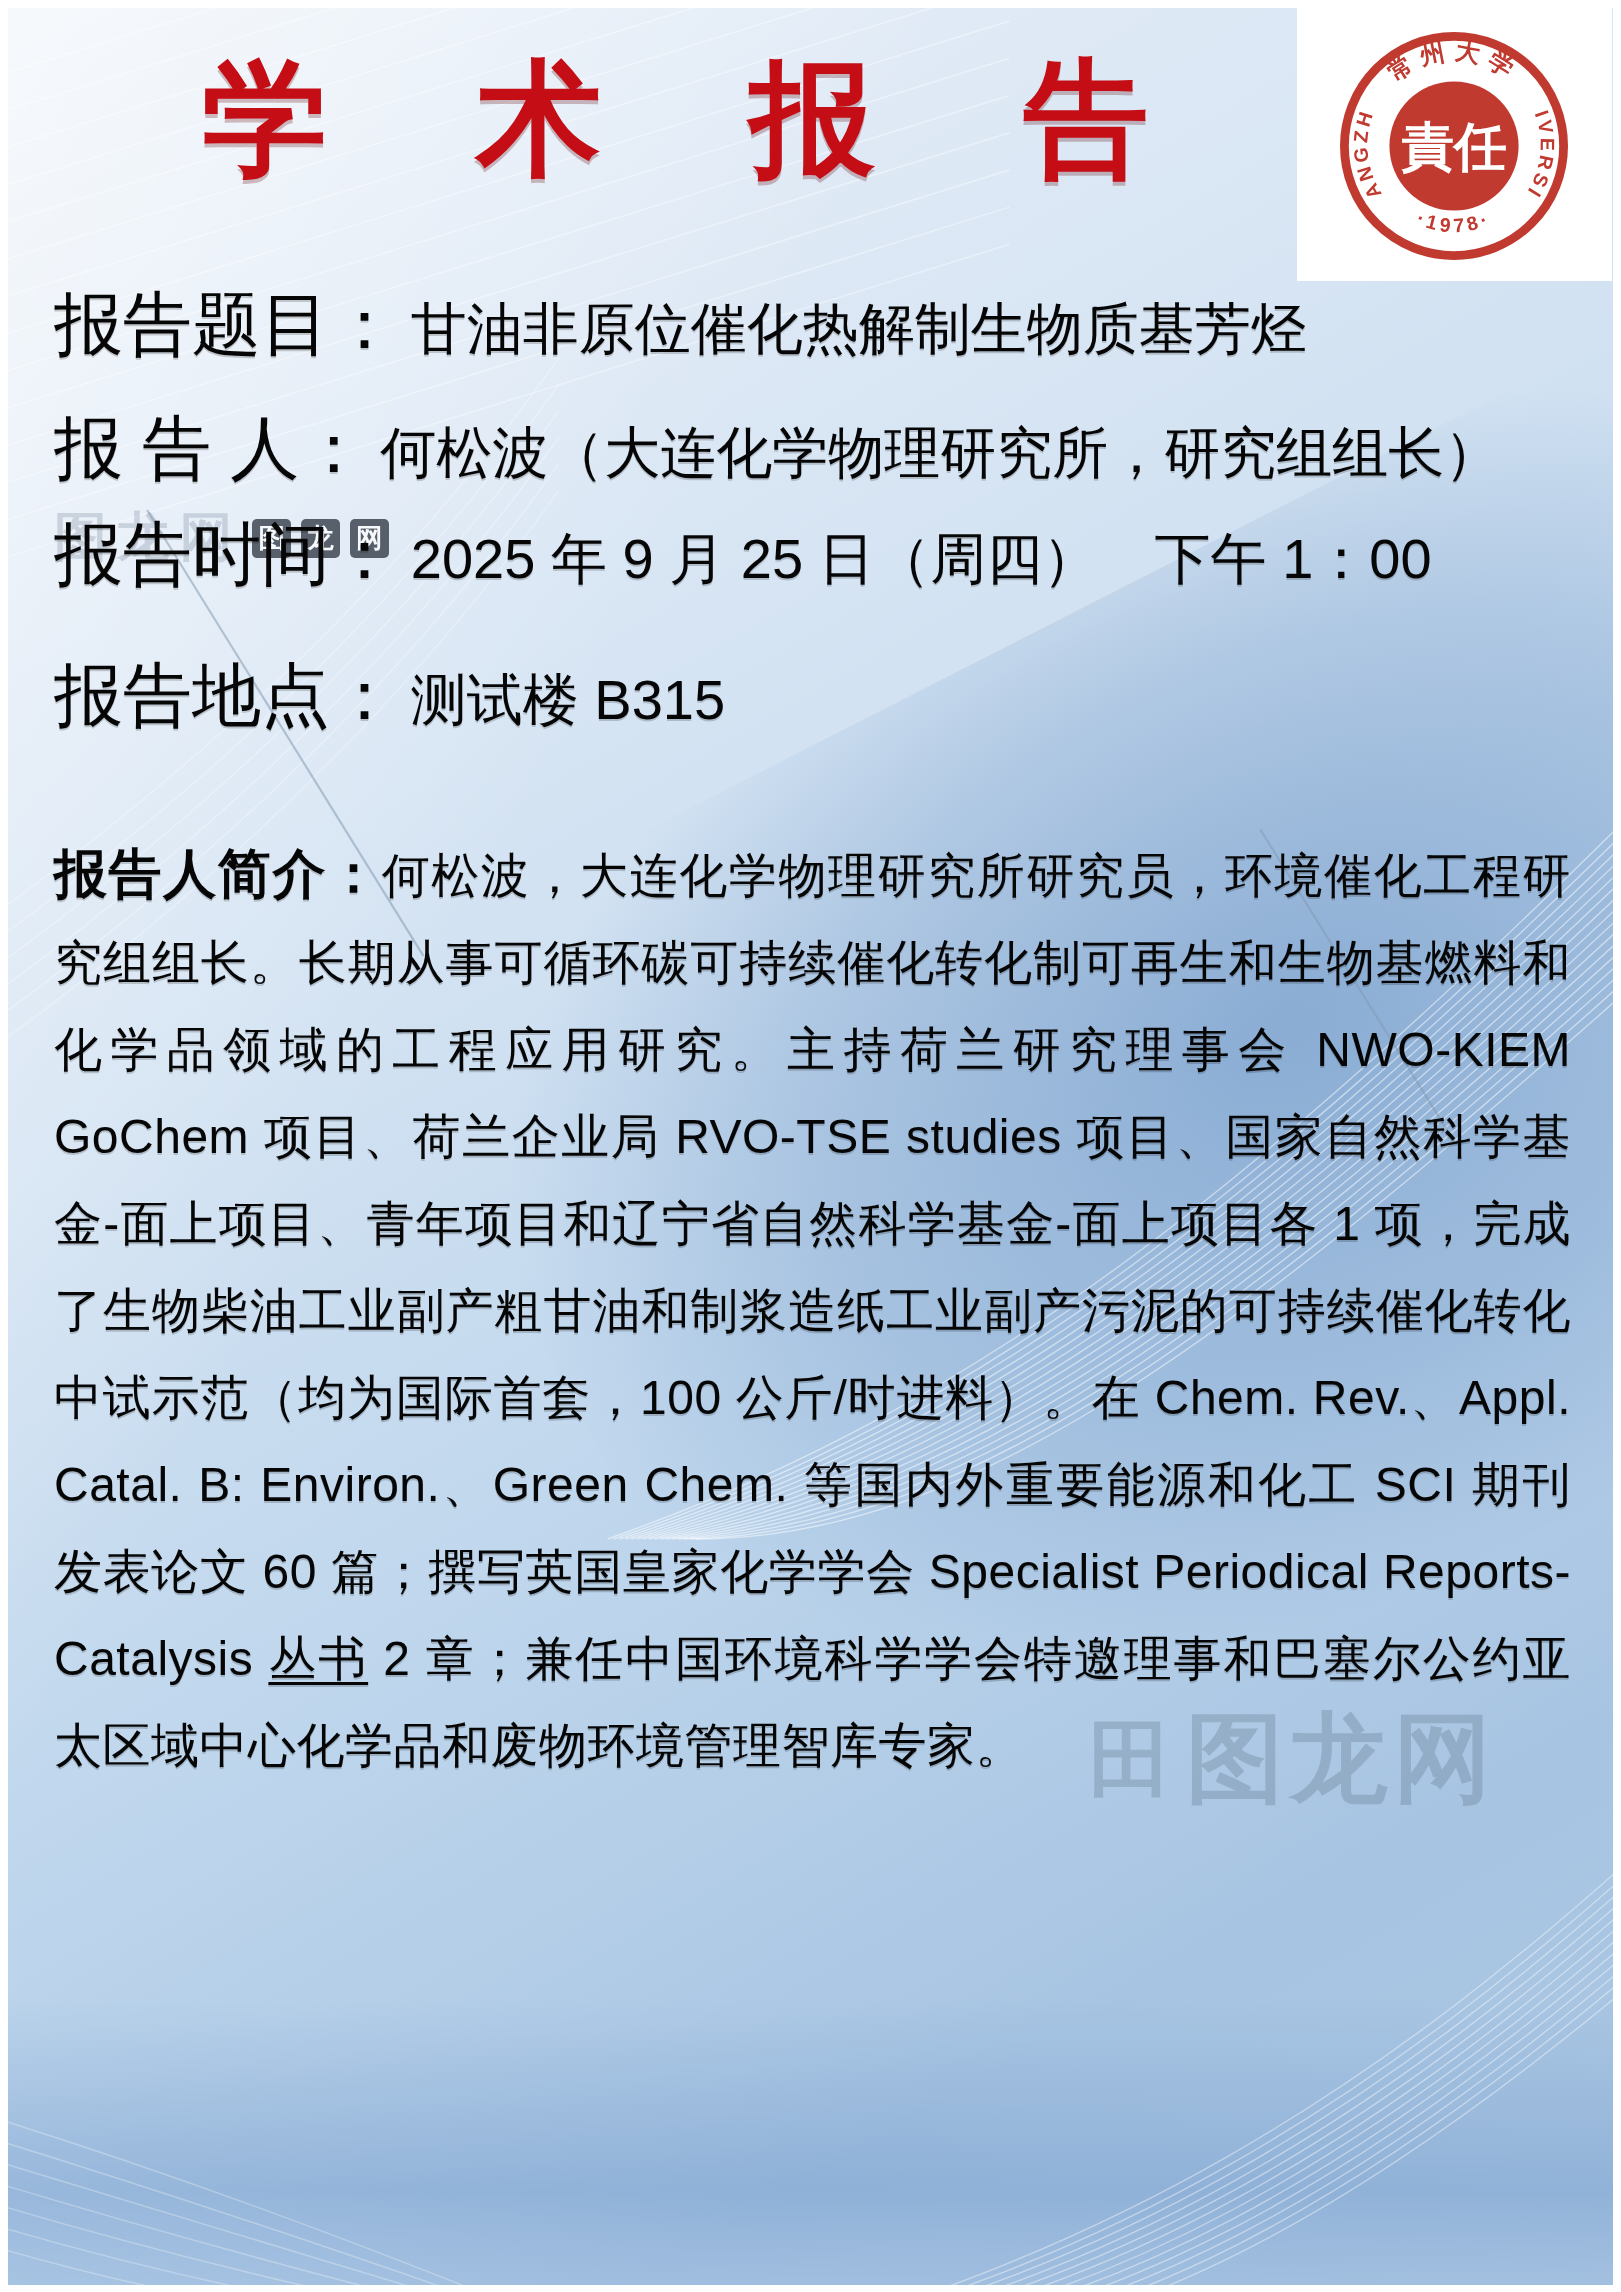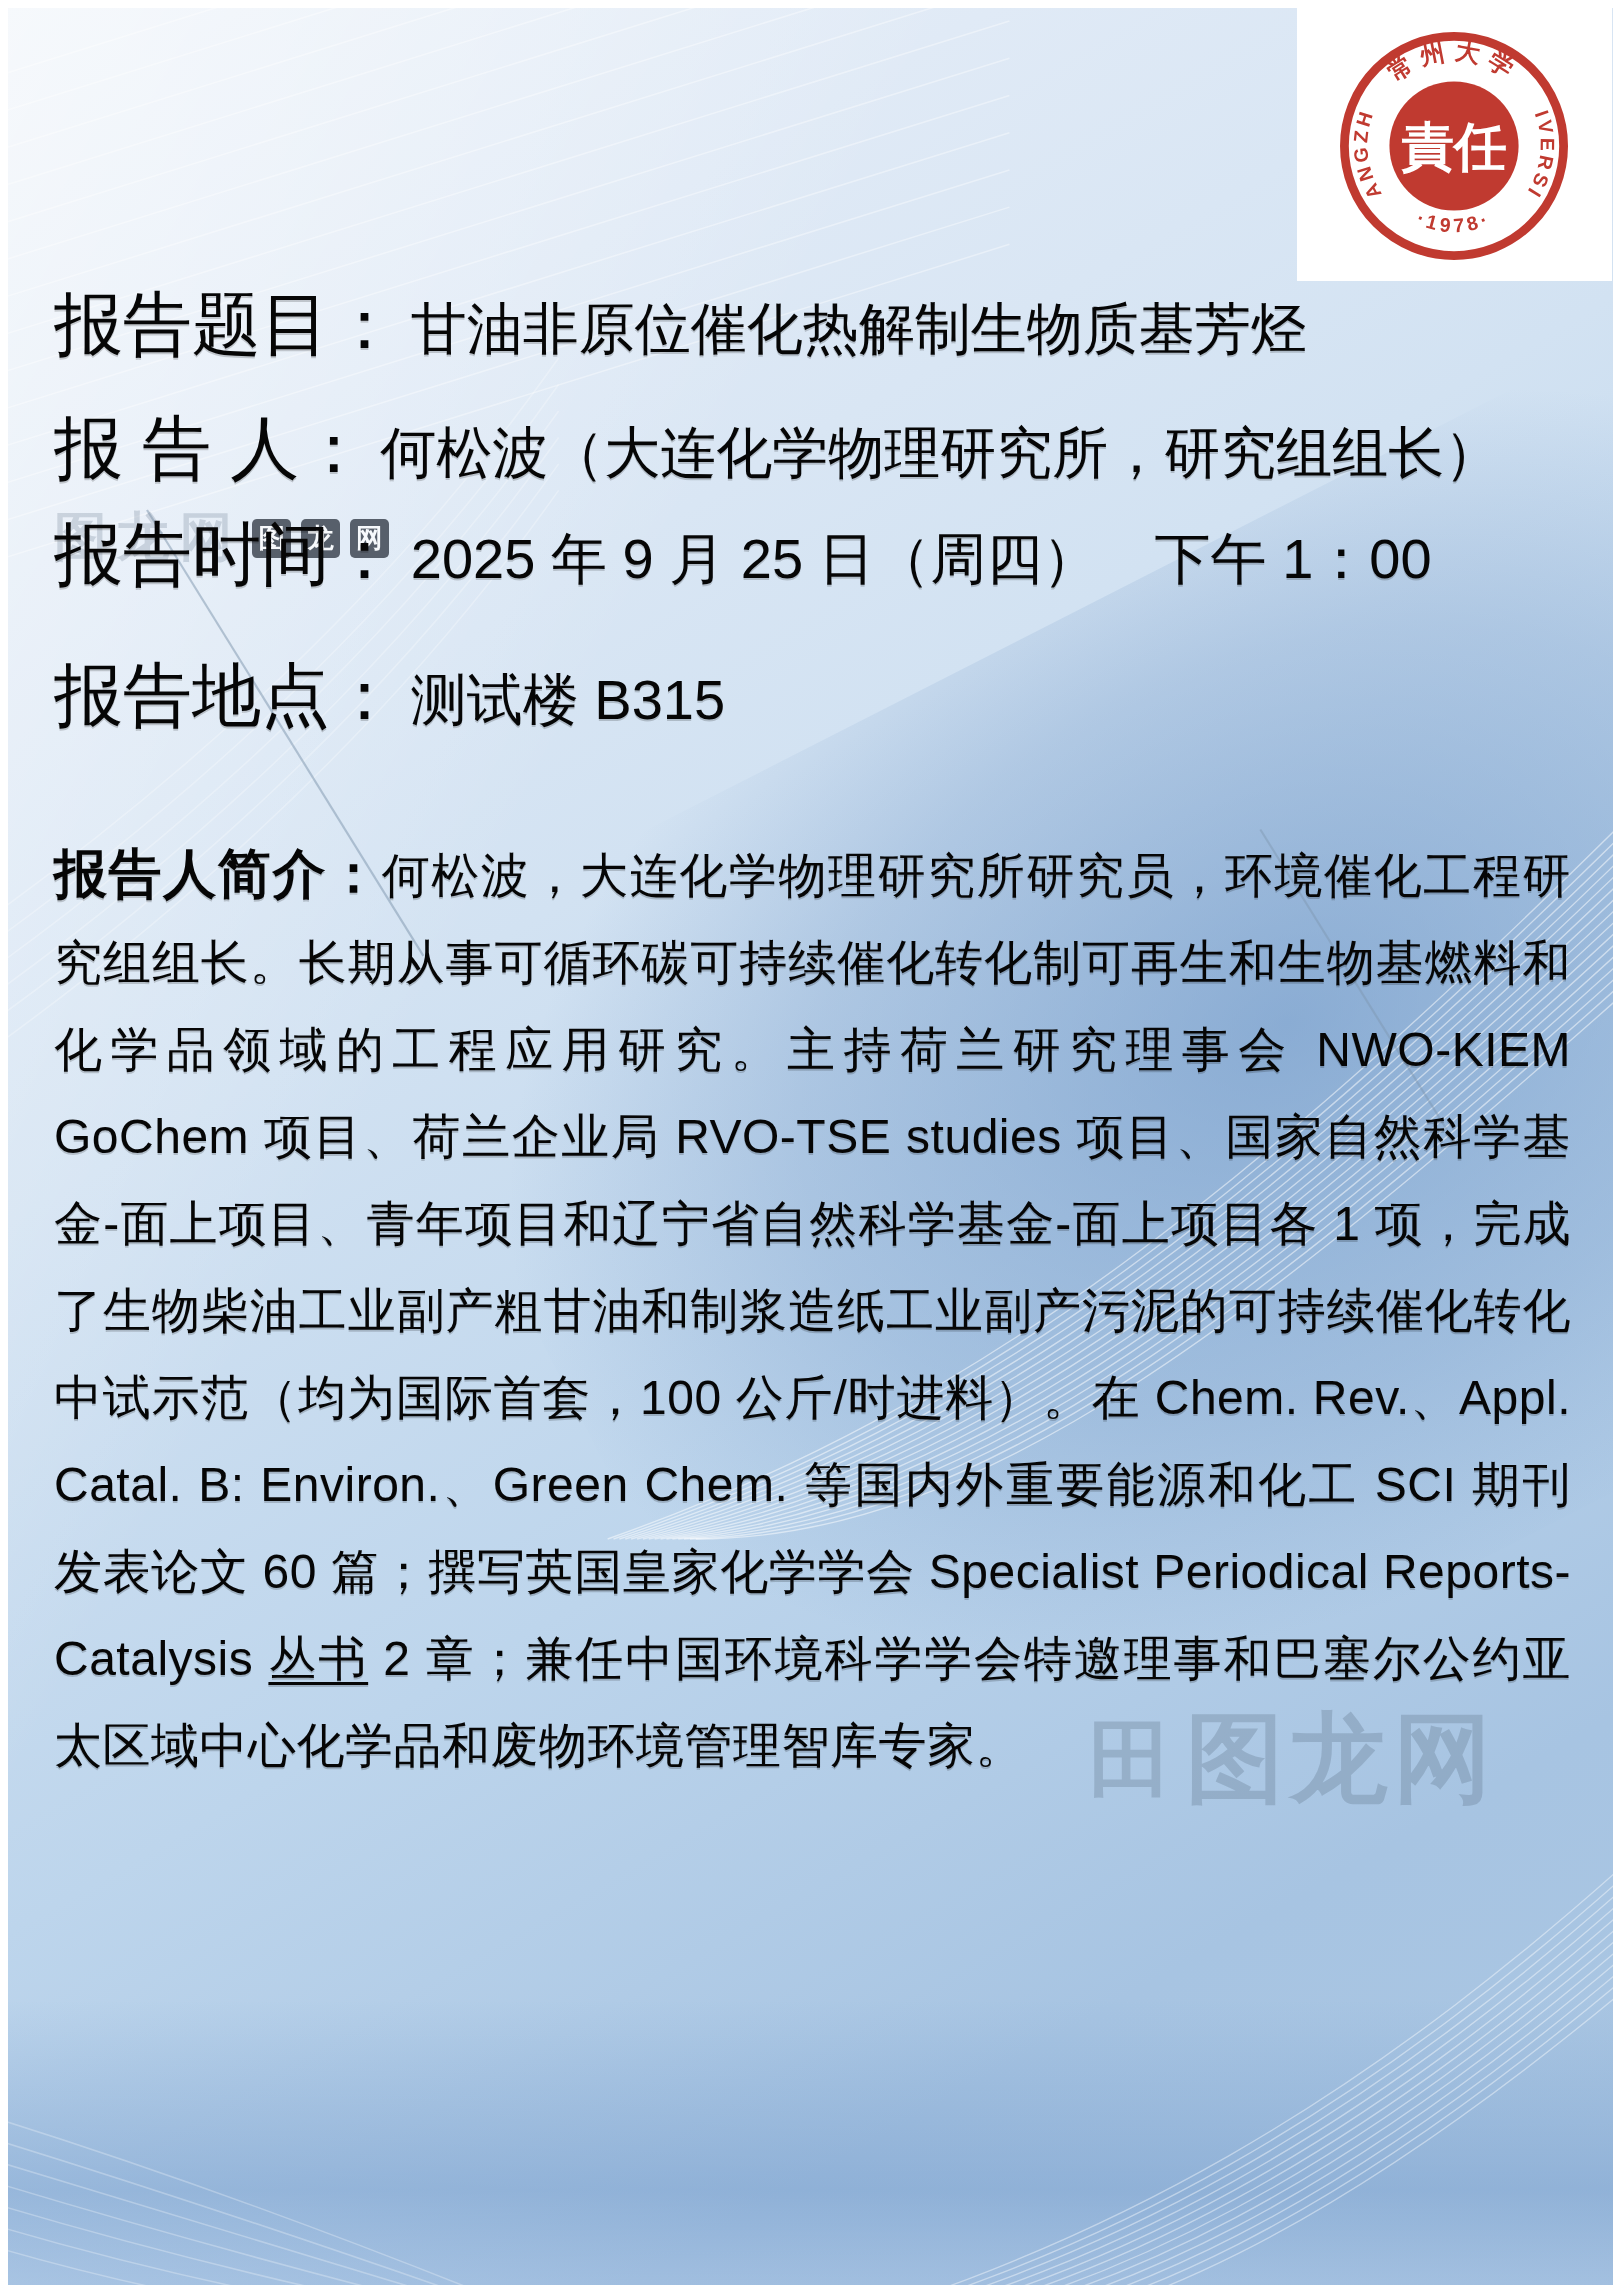--- a/index.html
+++ b/index.html
@@ -121,20 +121,21 @@
     <span class="ghost">图龙网</span>
     <span class="sq">图</span>
     <span class="sq">龙</span>
     <span class="sq">网</span>
   </div>
   <div class="wm2">
     <span class="grid-ic">田</span>
     <span class="wmtxt">图龙网</span>
   </div>
 
+  <h1 class="title">学 术 报 告</h1>
 
   <div class="logo-box">
     <svg width="315" height="273" viewBox="0 0 321 279">
       <g stroke="none">
         <circle cx="160" cy="141" r="112" fill="none" stroke="#c03a30" stroke-width="9"></circle>
         <circle cx="160" cy="141" r="66" fill="#c03a30"></circle>
       </g>
       <defs>
         <path id="arcTop" d="M 83.8,97 A 88,88 0 0 1 236.2,97"></path>
         <path id="arcLeft" d="M 87.9,191.5 A 88,88 0 0 1 79.8,103"></path>

